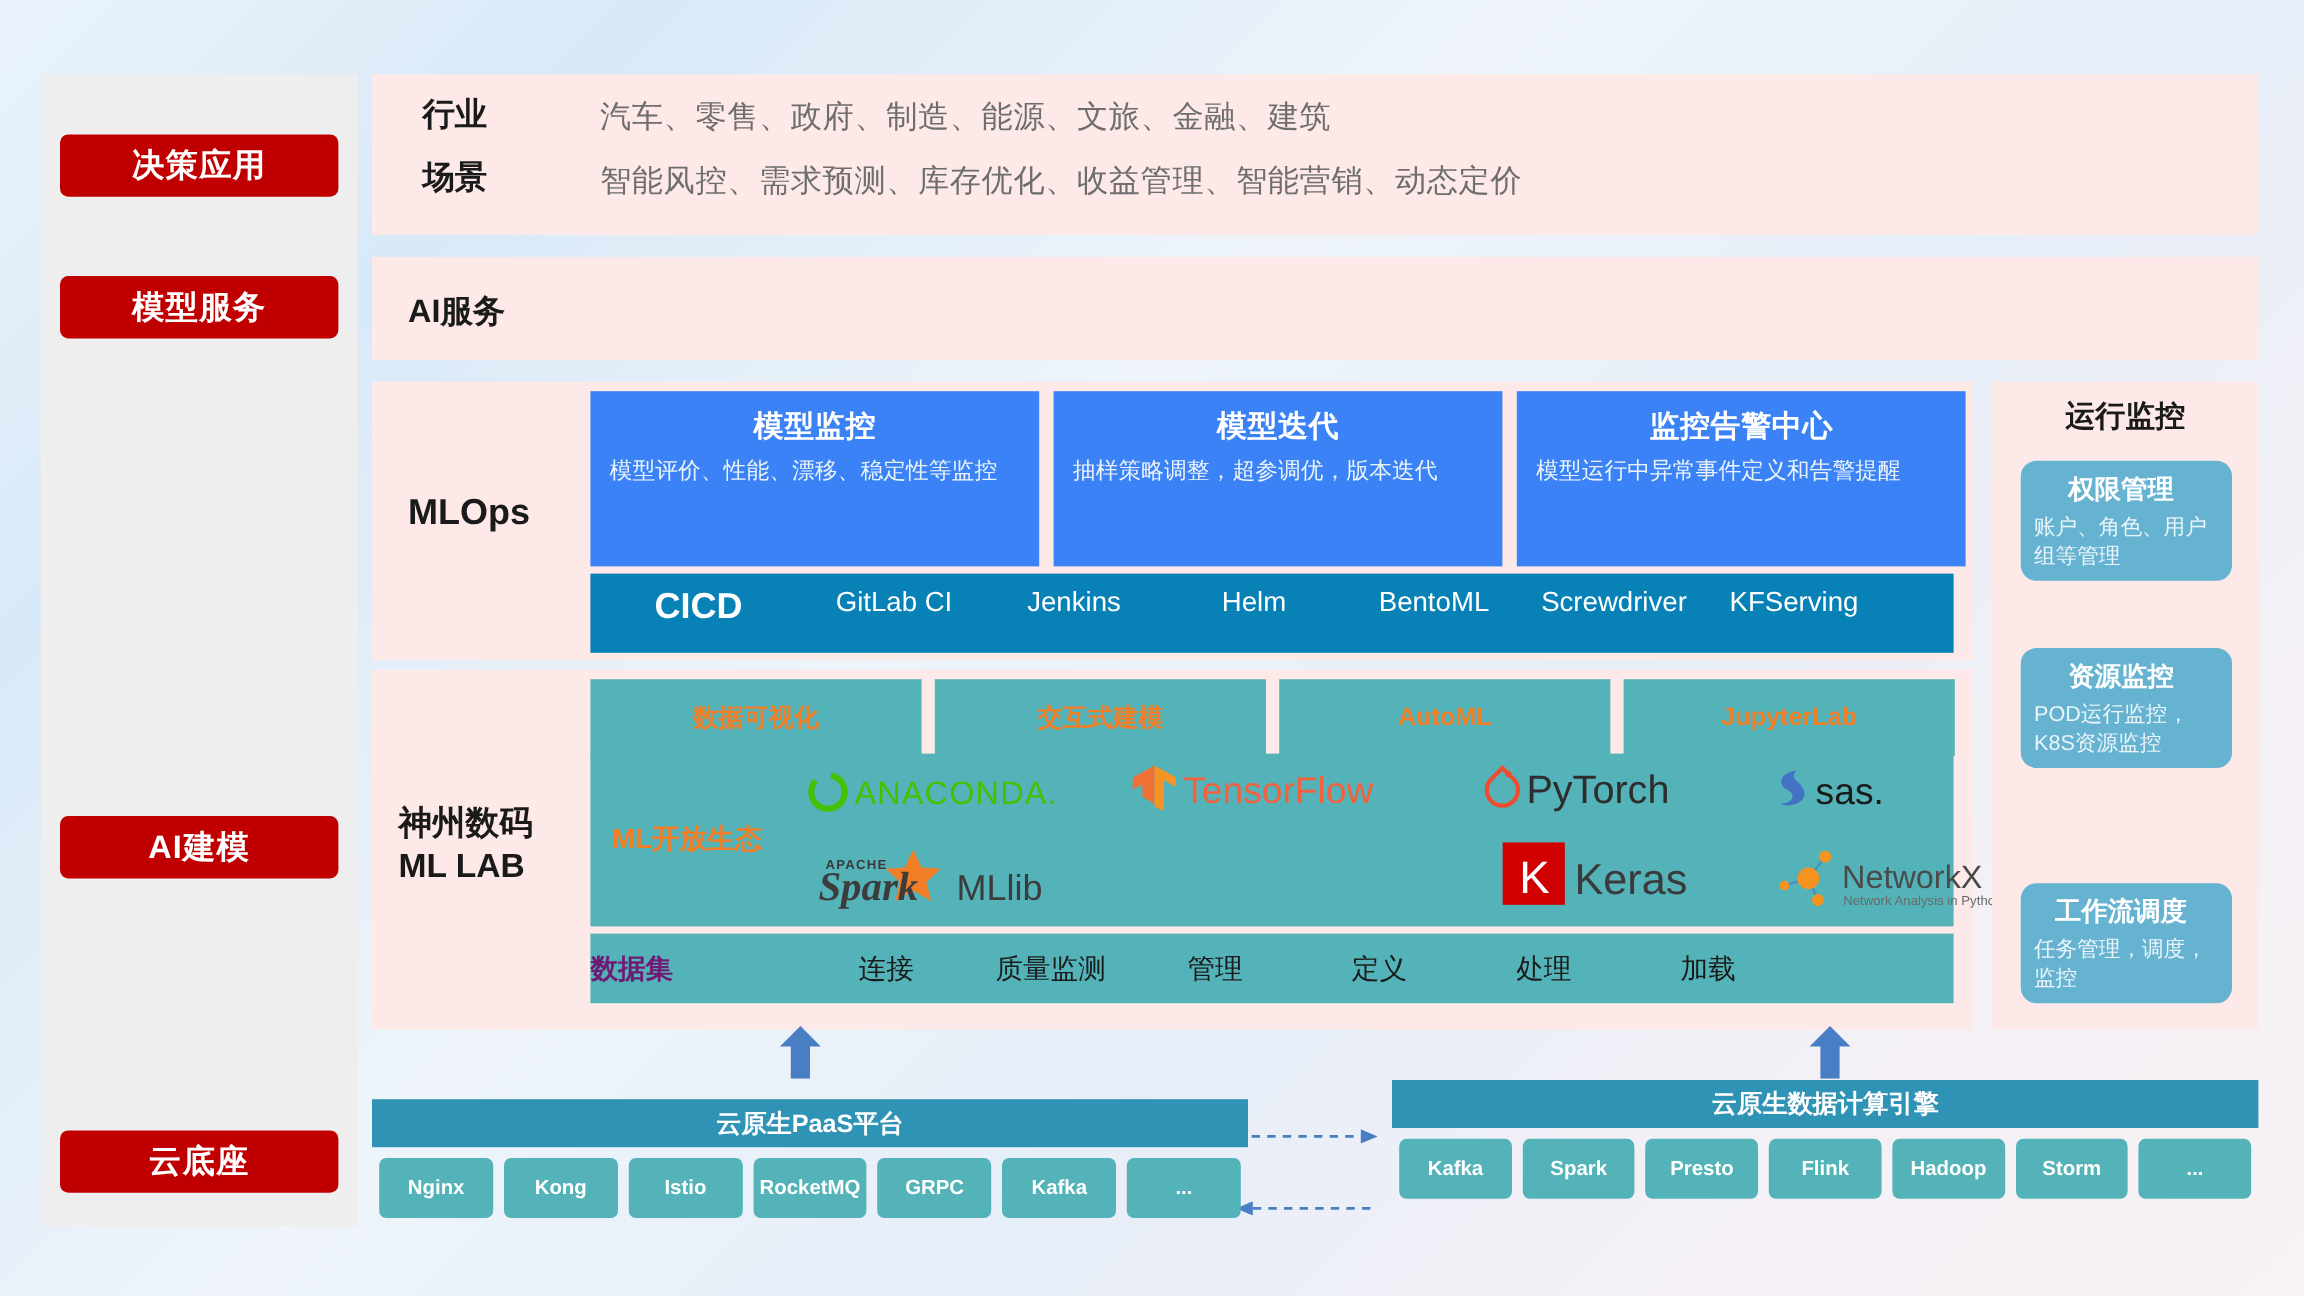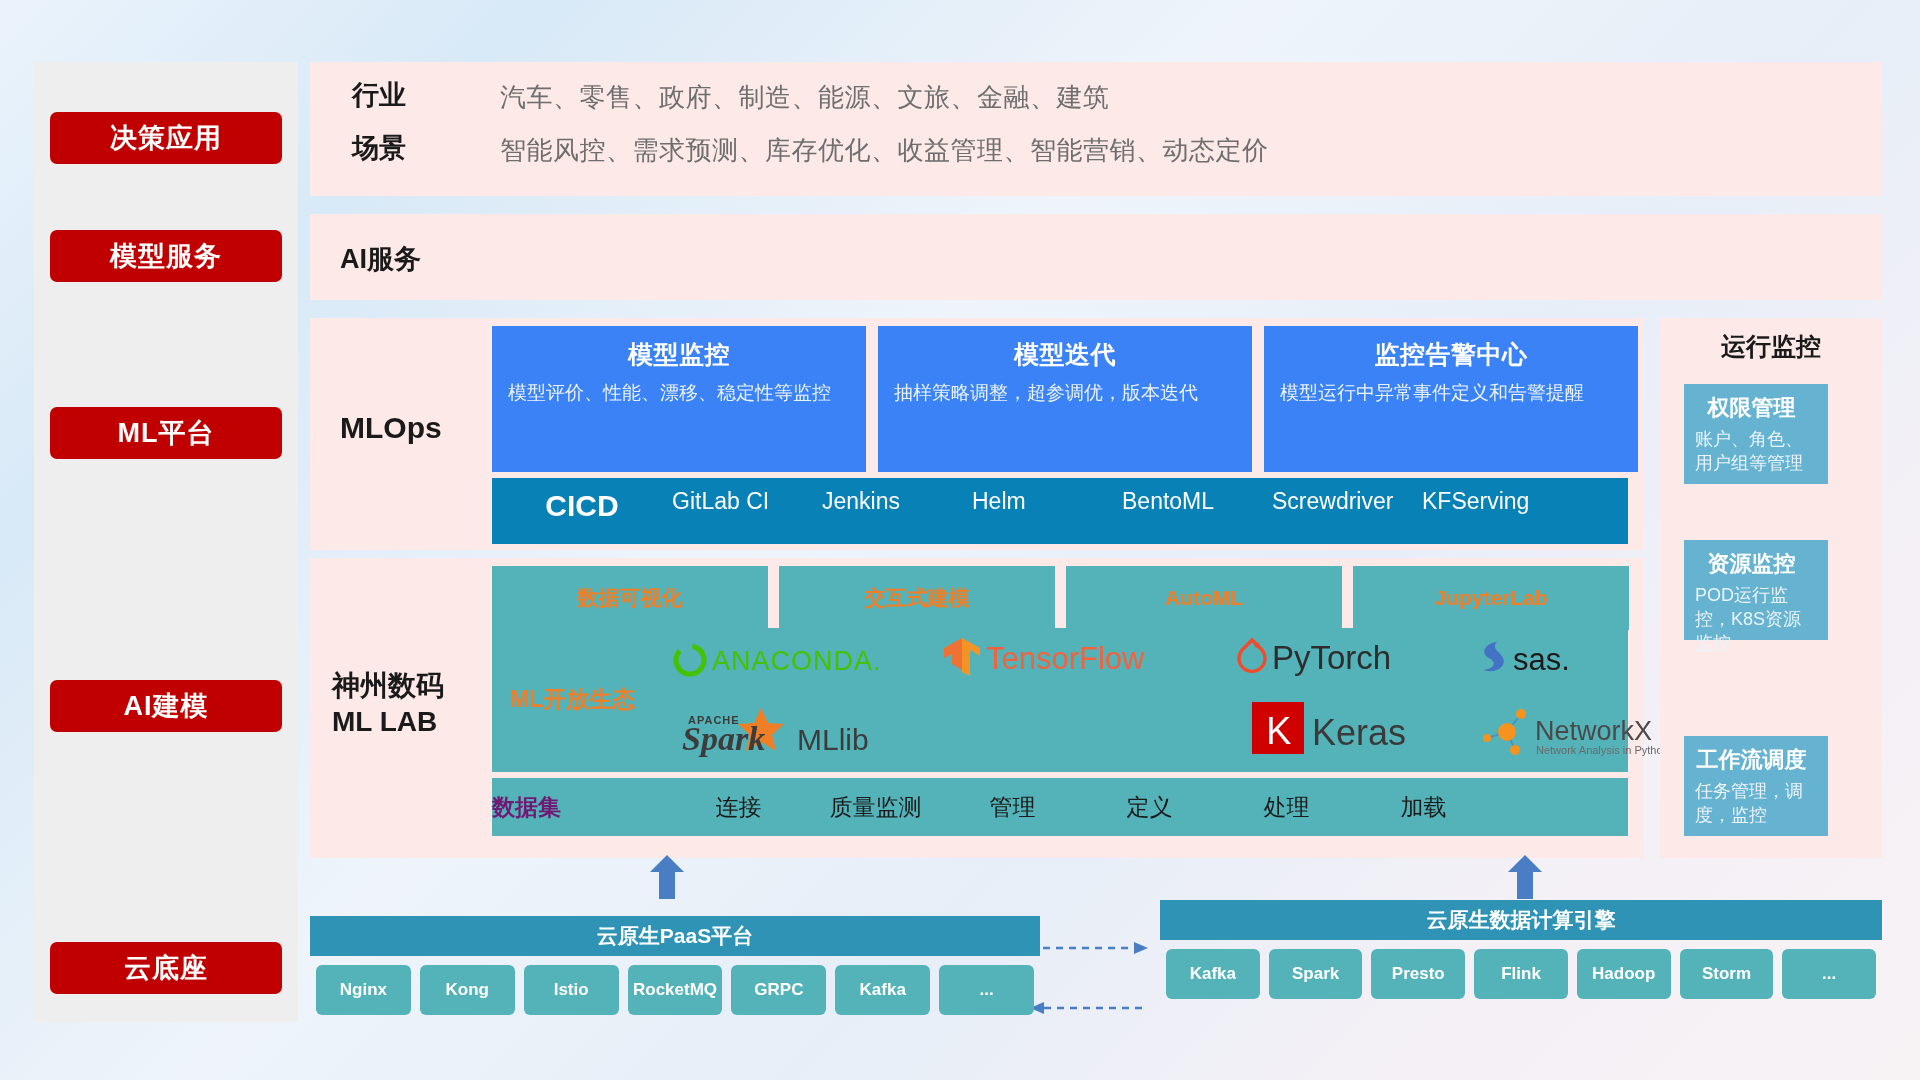--- a/index.html
+++ b/index.html
@@ -67,21 +67,21 @@
 
   .cicd-bar {
     position: absolute; left: 492px; top: 478px; width: 1136px; height: 66px;
     background: #0881b6; display: flex; align-items: flex-start; padding-top: 9px;
   }
   .cicd-title {
     font-size: 30px; font-weight: bold; color: #fff; width: 180px;
     text-align: center; flex: none; line-height: 1.25;
   }
   .cicd-item {
-    font-size: 23px; color: #ffffff; width: 150px; text-align: left; flex: none;
+    font-size: 23px; color: #ffffff; width: 150px; text-align: center; flex: none;
     line-height: 1.25; word-break: break-word; padding-right: 4px;
   }
 
   .lab-lbl { left: 332px; top: 668px; font-size: 28px; line-height: 1.28; }
 
   .tools-row { position: absolute; left: 492px; top: 566px; display: flex; gap: 11px; }
   .tool-chip {
     width: 276px; height: 64px; background: #54b3b8; color: #ef7e26;
     font-size: 21px; font-weight: bold;
     display: flex; align-items: center; justify-content: center;
@@ -102,22 +102,22 @@
     background: #54b3b8; display: flex; align-items: center;
   }
   .ds-title { width: 178px; text-align: left; color: #701a75; font-size: 23px; font-weight: bold; flex: none; }
   .ds-item { width: 137px; text-align: center; color: #1a1a1a; font-size: 23px; flex: none; }
 
   .right-title {
     position: absolute; left: 1660px; top: 330px; width: 222px; text-align: center;
     font-size: 25px; font-weight: bold; color: #1a1a1a;
   }
   .right-card {
-    position: absolute; left: 1684px; width: 144px;
-    background: #66b3d1; padding: 9px 20px 11px 11px;
+    position: absolute; left: 1684px; width: 176px;
+    background: #66b3d1; padding: 9px 20px 11px 11px; border-radius: 13px;
   }
   .right-card .t { font-size: 22px; font-weight: bold; color: #fff; text-align: center; margin-bottom: 5px; }
   .right-card .d { font-size: 18px; color: #eaf4fa; line-height: 1.33; }
   .rc-0 { top: 384px; height: 100px; }
   .rc-1 { top: 540px; height: 100px; }
   .rc-2 { top: 716px; height: 100px; margin-top: 20px; }
 
   
   .cloud-group { position: absolute; }
   .cg-left  { left: 310px;  top: 900px; width: 730px; margin-top: 16px; }
@@ -144,21 +144,20 @@
   .da-2 { left: 1030px; top: 1000px; }
 </style>
 </head>
 <body>
 
 <div id="stage">
 
   <div class="left-rail"></div>
   <div class="stage-chip chip-0">决策应用</div>
   <div class="stage-chip chip-1">模型服务</div>
-  <div class="stage-chip chip-2">ML平台</div>
   <div class="stage-chip chip-3">AI建模</div>
   <div class="stage-chip chip-4">云底座</div>
 
   <div class="band band-apps"></div>
   <div class="row-label apps-lbl-1">行业</div>
   <div class="apps-val-1">汽车、零售、政府、制造、能源、文旅、金融、建筑</div>
   <div class="row-label apps-lbl-2">场景</div>
   <div class="apps-val-2">智能风控、需求预测、库存优化、收益管理、智能营销、动态定价</div>
 
   <div class="band band-svc"></div>

